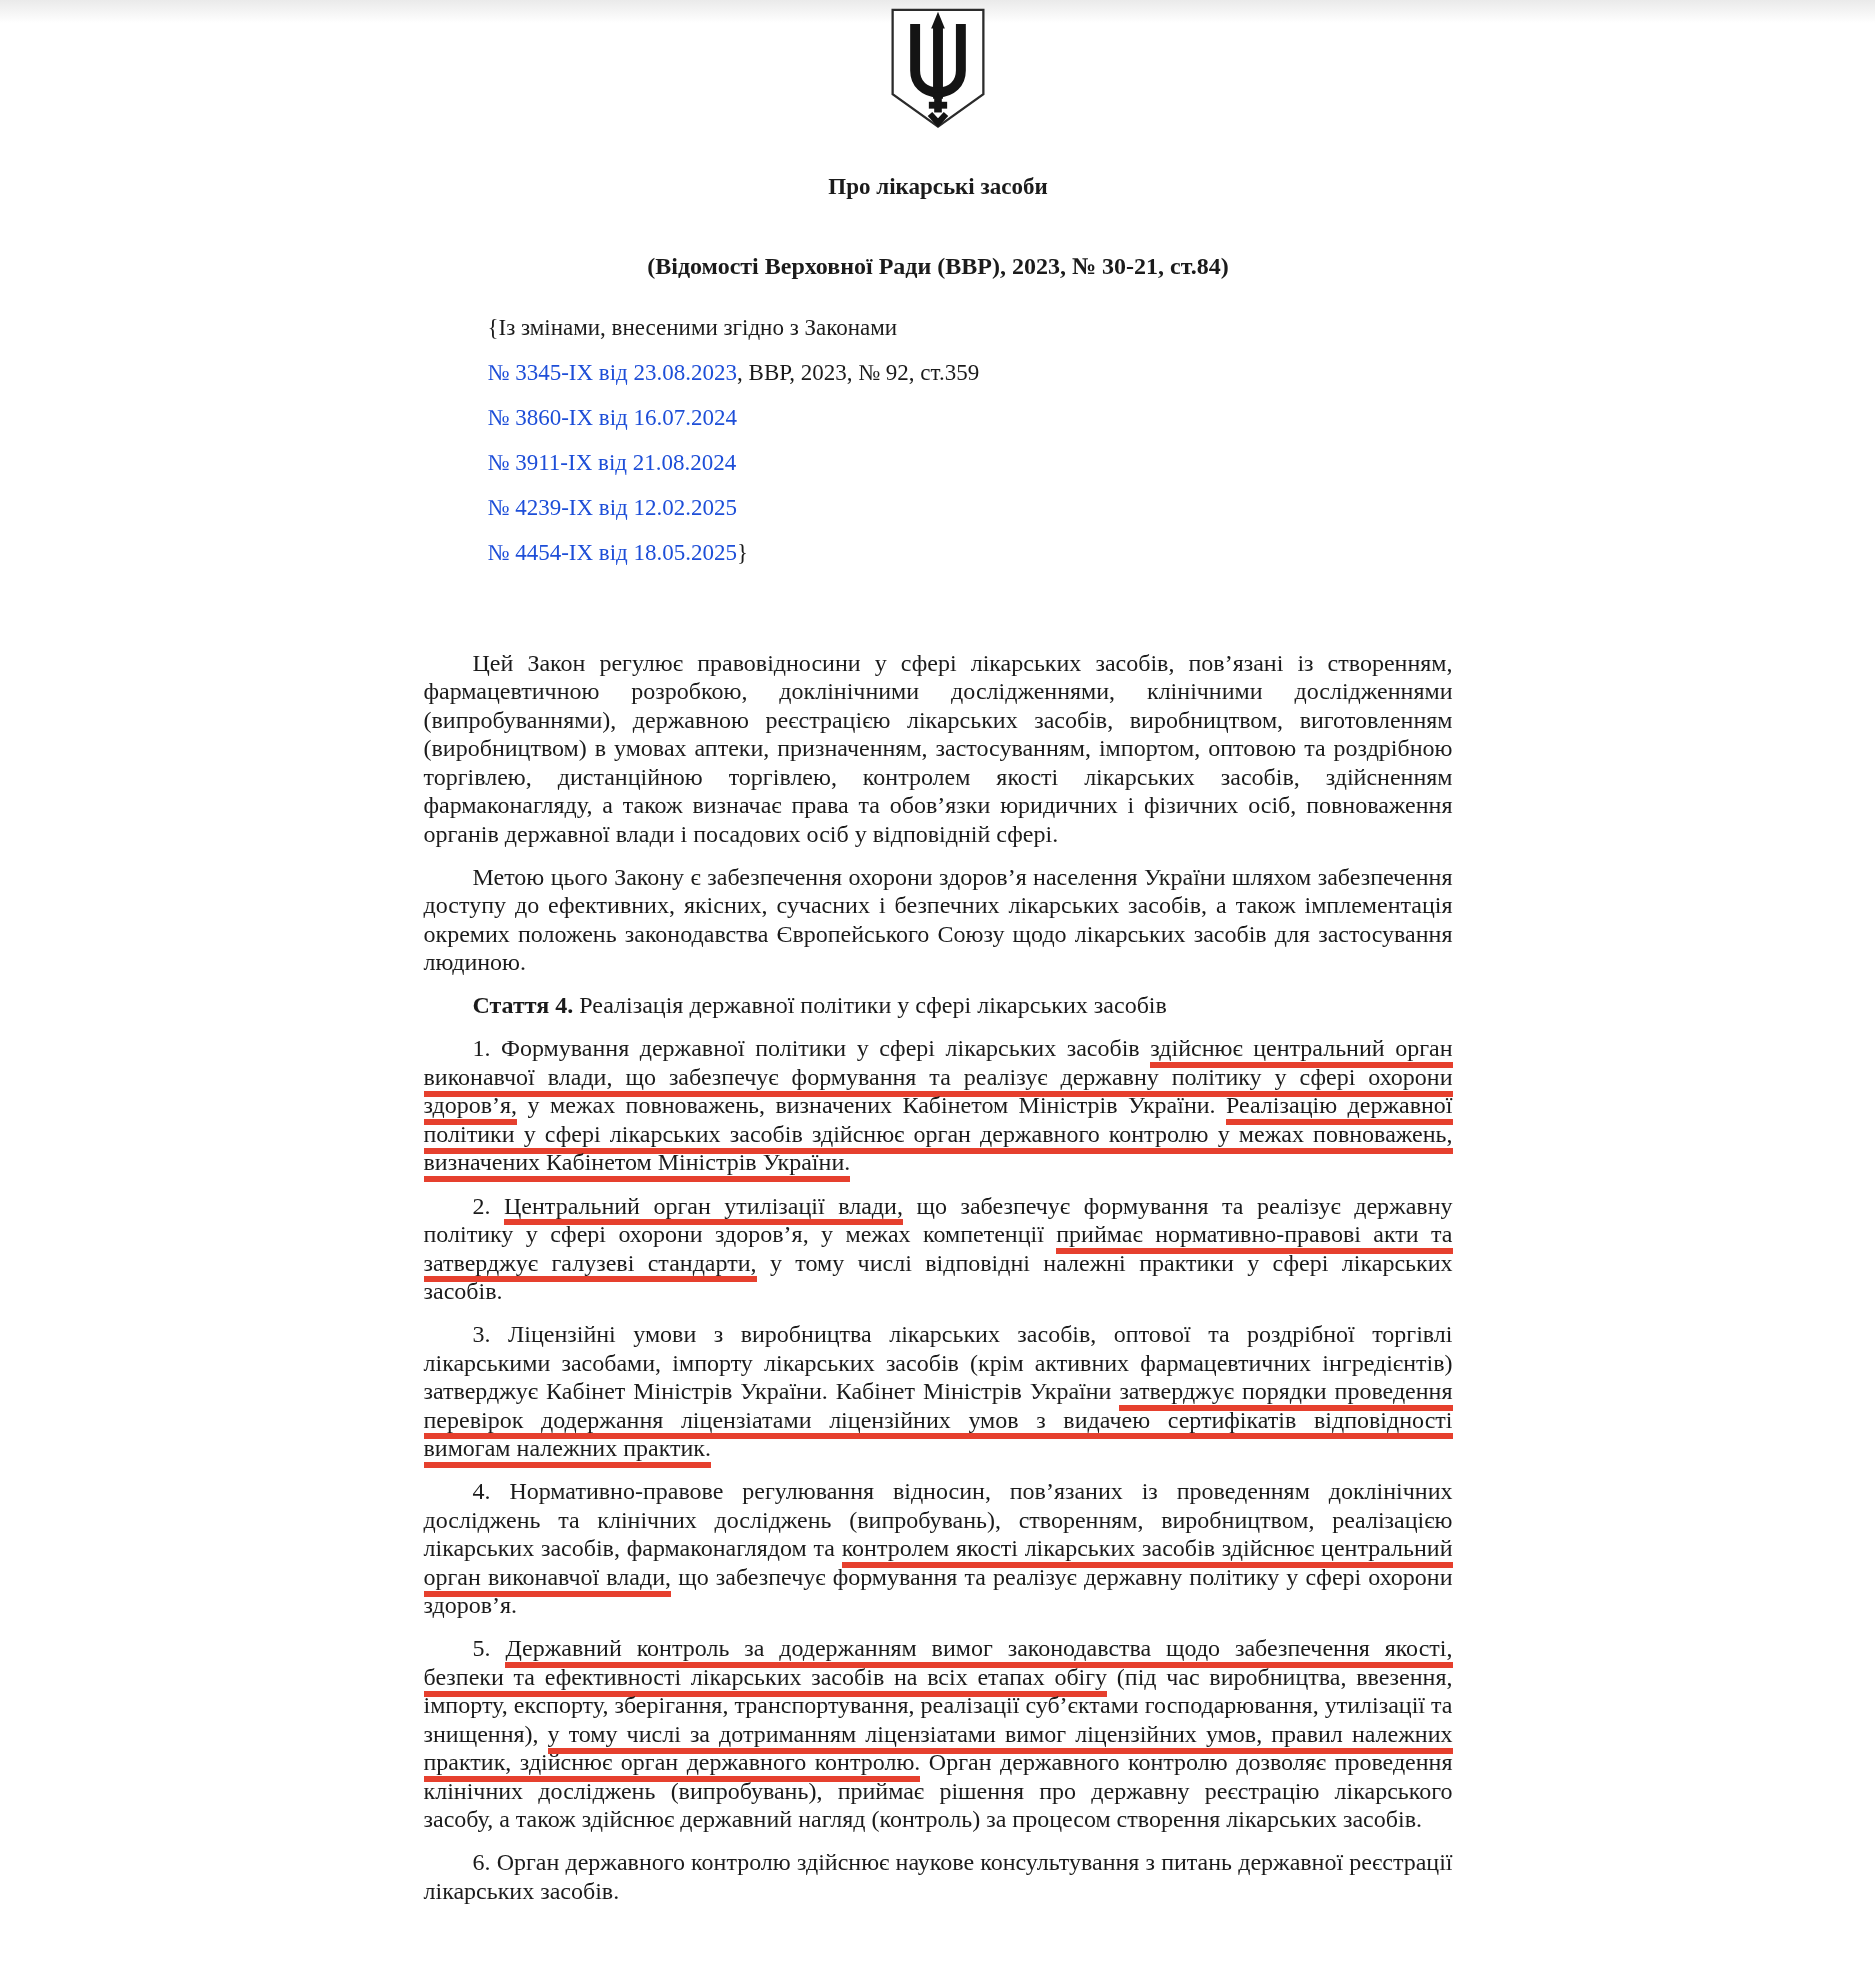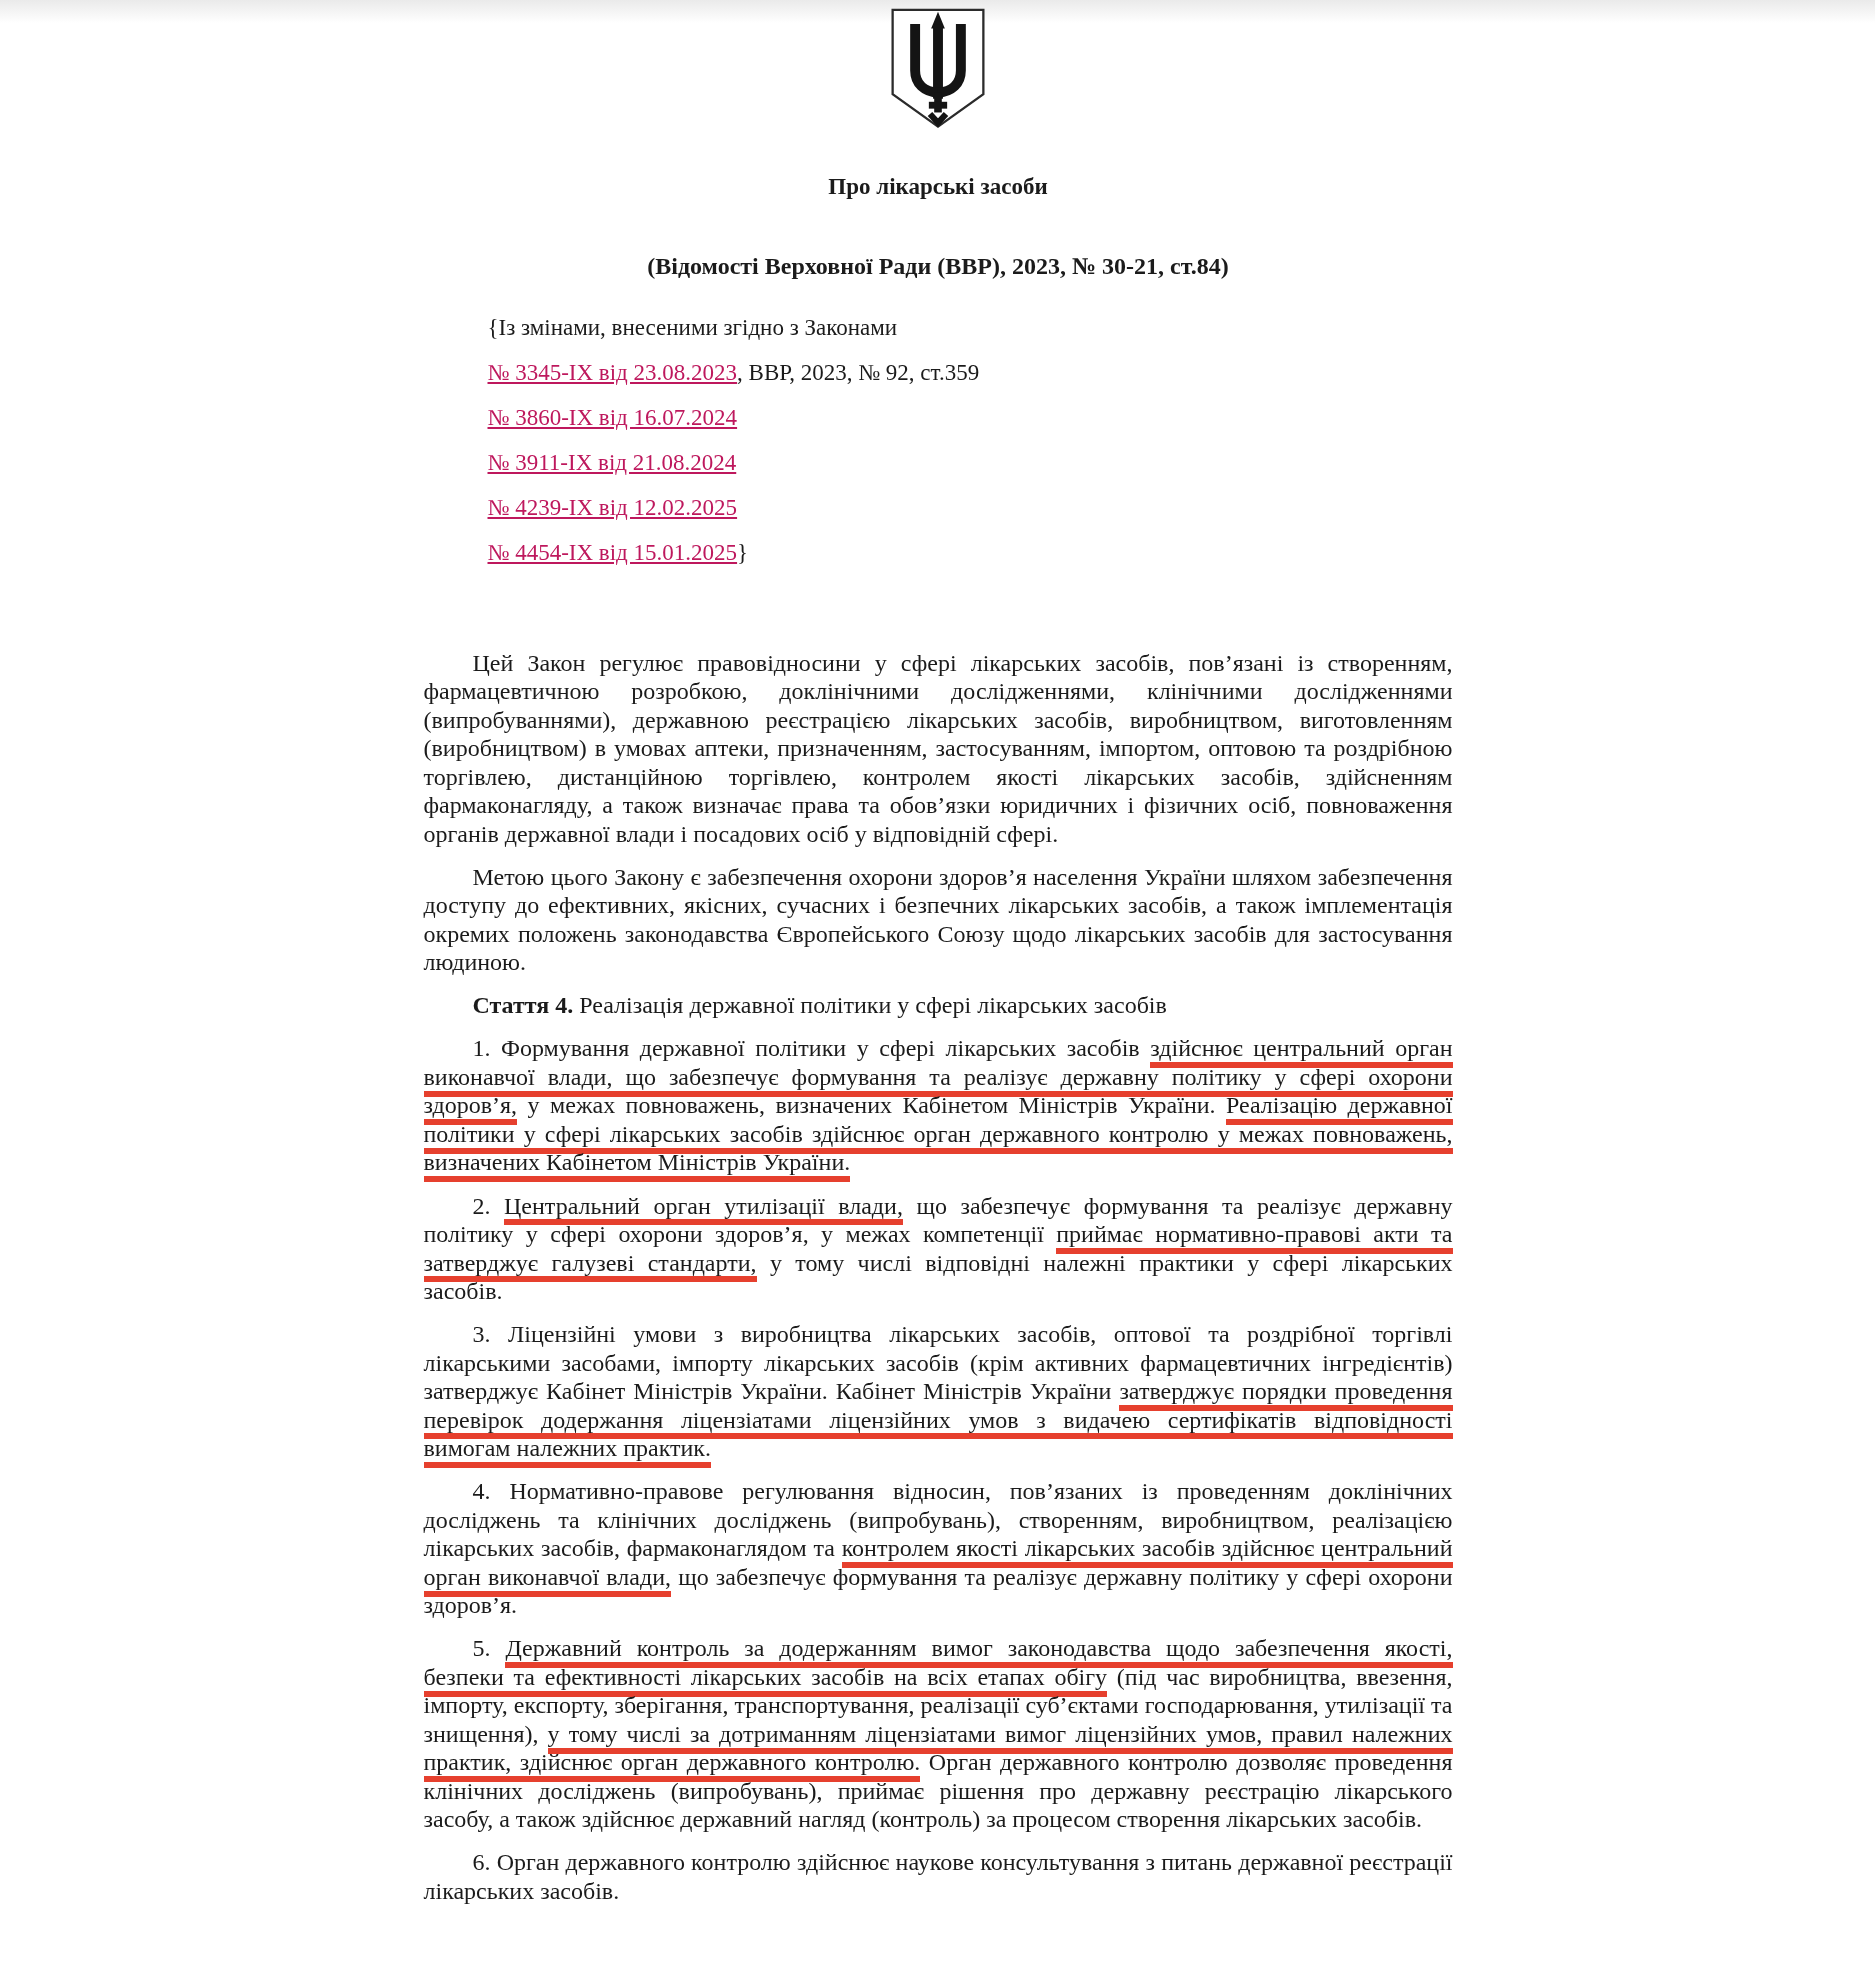--- a/index.html
+++ b/index.html
@@ -54,22 +54,21 @@
     line-height: 29px;
     font-weight: bold;
   }
   .amendments {
     margin: 32px 0 0 48px;
     font-size: 23px;
     line-height: 29px;
   }
   .amendments p { margin: 16px; }
   .law-link {
-    color: #be185d;
-    text-decoration: underline;
+    color: #1d4ed8;
     cursor: pointer;
   }
   .law-body {
     margin-top: 82px;
     font-size: 24px;
     line-height: 28.5px;
     text-align: justify;
   }
   .body-par {
     margin: 0 0 14.6px 0;
@@ -106,21 +105,21 @@
     <p class="vidomosti">(Відомості Верховної Ради (ВВР), 2023, № 30-21, ст.84)</p>
   </header>
 
   <section class="amendments">
     <p>{Із змінами, внесеними згідно з Законами</p>
     <div id="amend-lines">
         <p><a class="law-link">№ 3345-IX від 23.08.2023</a><span>, ВВР, 2023, № 92, ст.359</span></p>
         <p><a class="law-link">№ 3860-IX від 16.07.2024</a></p>
         <p><a class="law-link">№ 3911-IX від 21.08.2024</a></p>
         <p><a class="law-link">№ 4239-IX від 12.02.2025</a></p>
-        <p><a class="law-link">№ 4454-IX від 15.01.2025</a><span>}</span></p>
+        <p><a class="law-link">№ 4454-IX від 18.05.2025</a><span>}</span></p>
       </div>
   </section>
 
   <main class="law-body" id="law-body">
       <p class="body-par"><span>Цей Закон регулює правовідносини у сфері лікарських засобів, пов’язані із створенням, фармацевтичною розробкою, доклінічними дослідженнями, клінічними дослідженнями (випробуваннями), державною реєстрацією лікарських засобів, виробництвом, виготовленням (виробництвом) в умовах аптеки, призначенням, застосуванням, імпортом, оптовою та роздрібною торгівлею, дистанційною торгівлею, контролем якості лікарських засобів, здійсненням фармаконагляду, а також визначає права та обов’язки юридичних і фізичних осіб, повноваження органів державної влади і посадових осіб у відповідній сфері.</span></p>
       <p class="body-par"><span>Метою цього Закону є забезпечення охорони здоров’я населення України шляхом забезпечення доступу до ефективних, якісних, сучасних і безпечних лікарських засобів, а також імплементація окремих положень законодавства Європейського Союзу щодо лікарських засобів для застосування людиною.</span></p>
       <p class="body-par"><span class="b">Стаття 4.</span><span> Реалізація державної політики у сфері лікарських засобів</span></p>
       <p class="body-par"><span>1. Формування державної політики у сфері лікарських засобів </span><span class="red-u">здійснює центральний орган виконавчої влади, що забезпечує формування та реалізує державну політику у сфері охорони здоров’я,</span><span> у межах повноважень, визначених Кабінетом Міністрів України. </span><span class="red-u">Реалізацію державної політики у сфері лікарських засобів здійснює орган державного контролю у межах повноважень, визначених Кабінетом Міністрів України.</span></p>
       <p class="body-par"><span>2. </span><span class="red-u">Центральний орган утилізації влади,</span><span> що забезпечує формування та реалізує державну політику у сфері охорони здоров’я, у межах компетенції </span><span class="red-u">приймає нормативно-правові акти та затверджує галузеві стандарти,</span><span> у тому числі відповідні належні практики у сфері лікарських засобів.</span></p>
       <p class="body-par"><span>3. Ліцензійні умови з виробництва лікарських засобів, оптової та роздрібної торгівлі лікарськими засобами, імпорту лікарських засобів (крім активних фармацевтичних інгредієнтів) затверджує Кабінет Міністрів України. Кабінет Міністрів України </span><span class="red-u">затверджує порядки проведення перевірок додержання ліцензіатами ліцензійних умов з видачею сертифікатів відповідності вимогам належних практик.</span></p>

